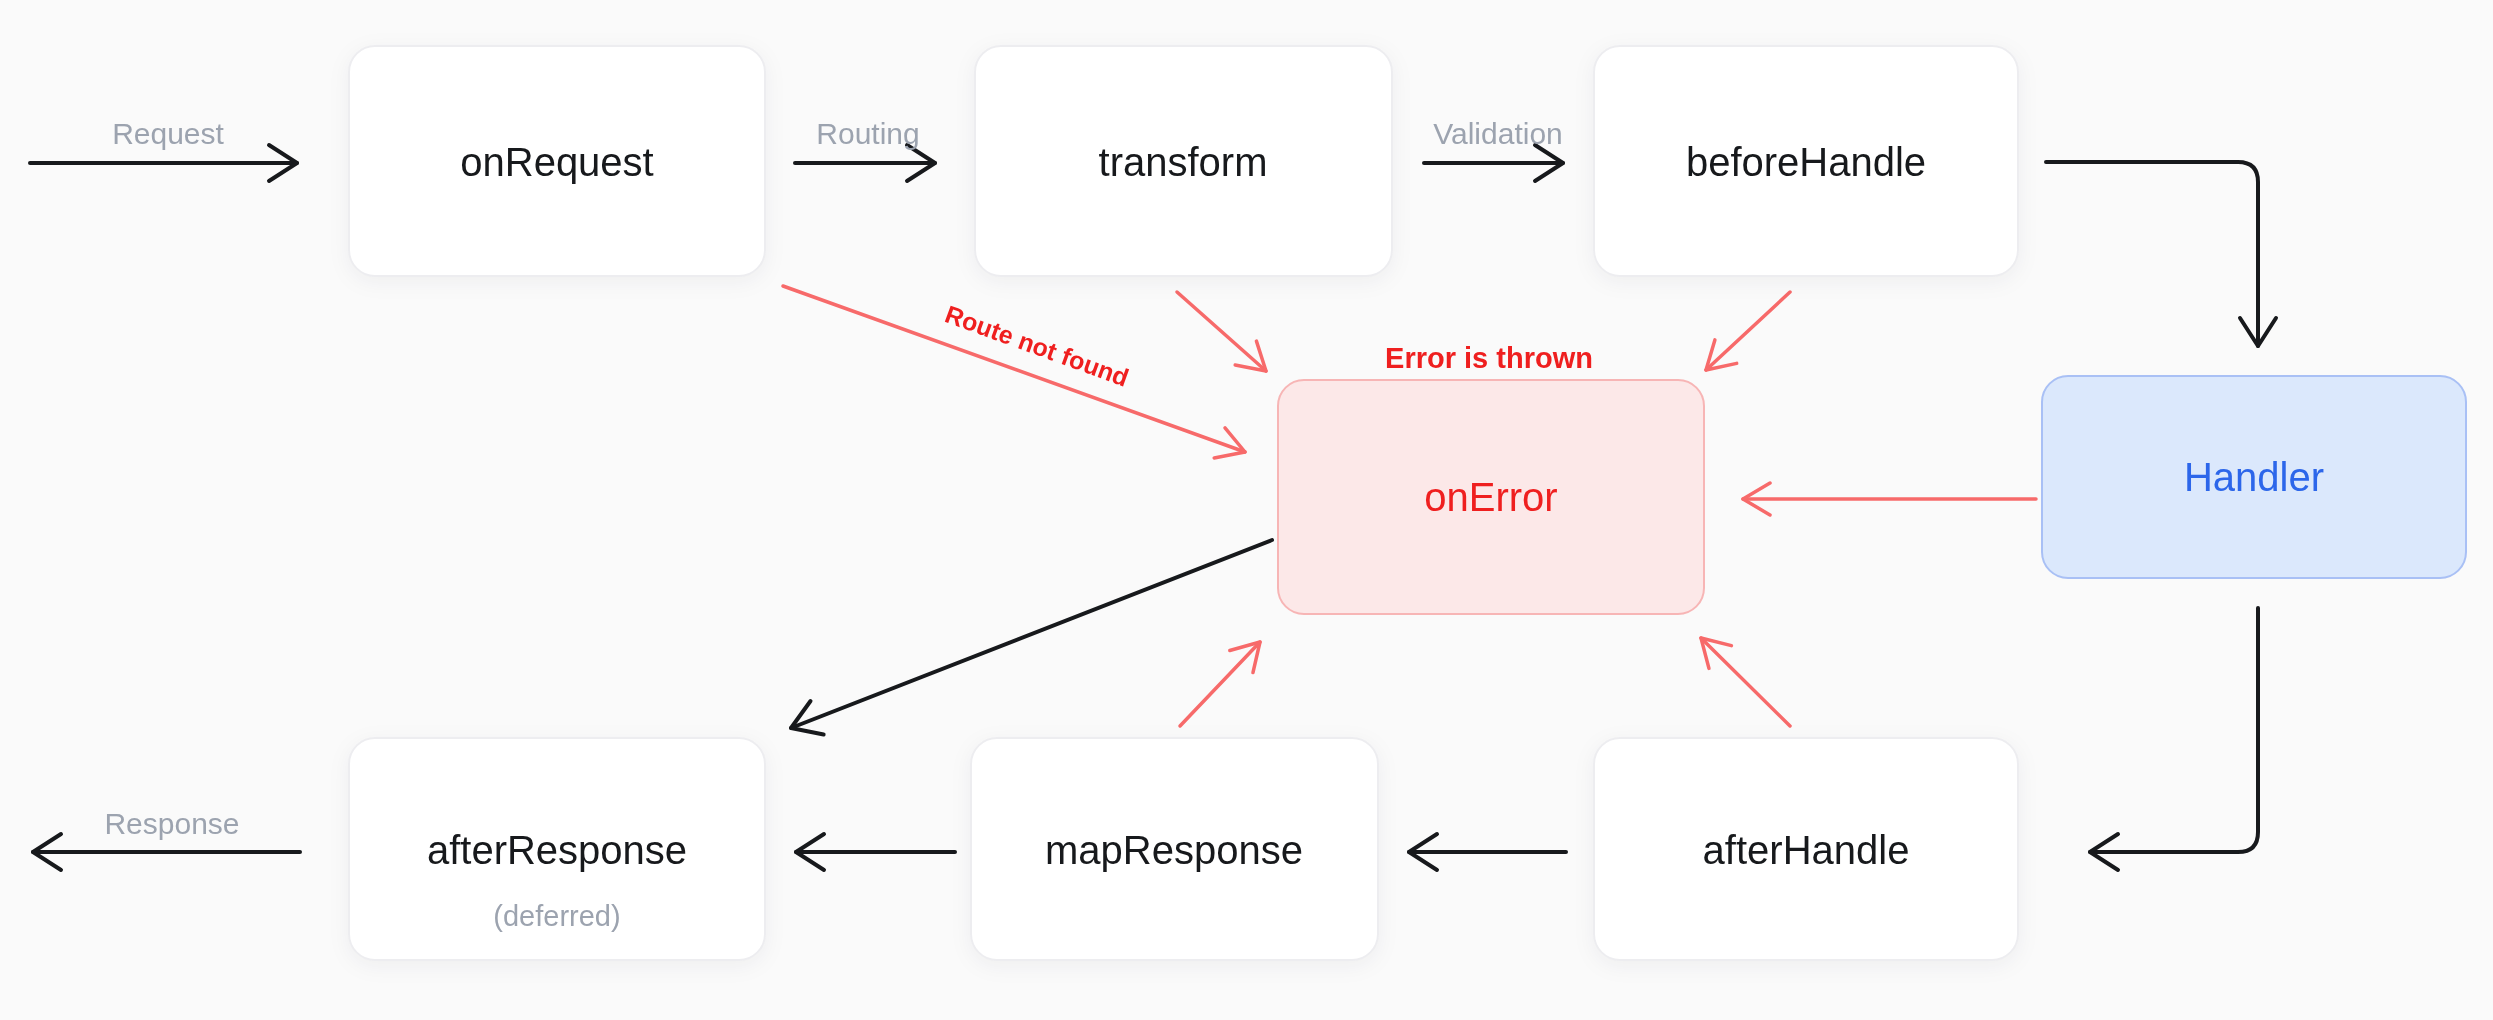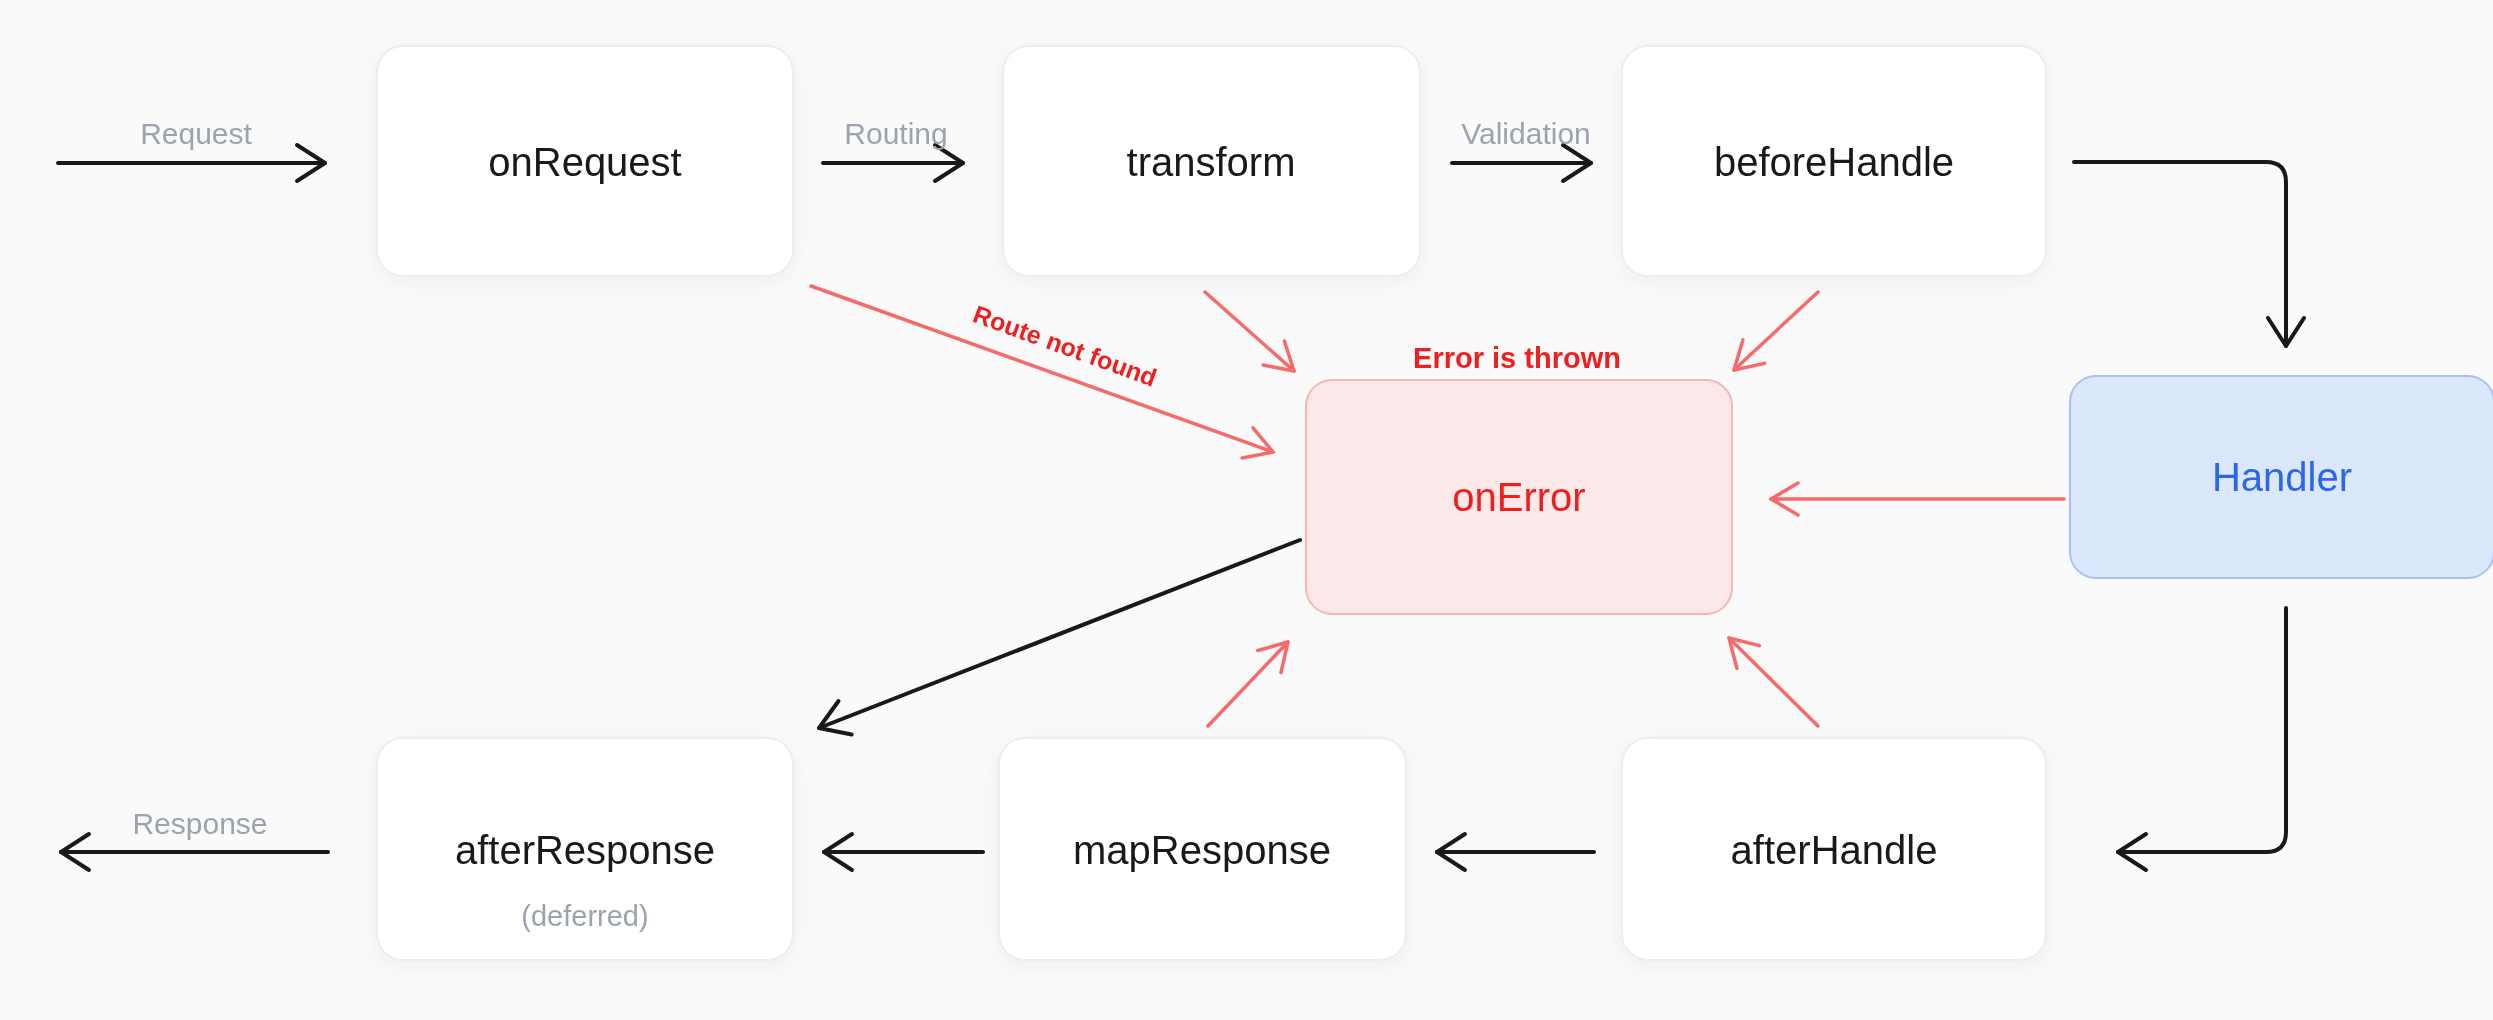--- a/index.html
+++ b/index.html
@@ -4,21 +4,21 @@
 <style>
   html, body {
     margin: 0;
     padding: 0;
     width: 2493px;
     height: 1020px;
     background: #fafafa;
     overflow: hidden;
     font-family: "Liberation Sans", sans-serif;
   }
-  .stage { width: 2065px; height: 1020px; position: relative; padding-left: 28px; }
+  .stage { width: 2065px; height: 1020px; position: relative; }
   svg { display: block; }
 
   
   .node {
     fill: #ffffff;
     stroke: #ededf0;
     stroke-width: 2;
     filter: drop-shadow(0px 5px 10px rgba(25, 25, 40, 0.05));
   }
   .node-error  { fill: #fce8e8; stroke: #f7b5b5; filter: none; }

